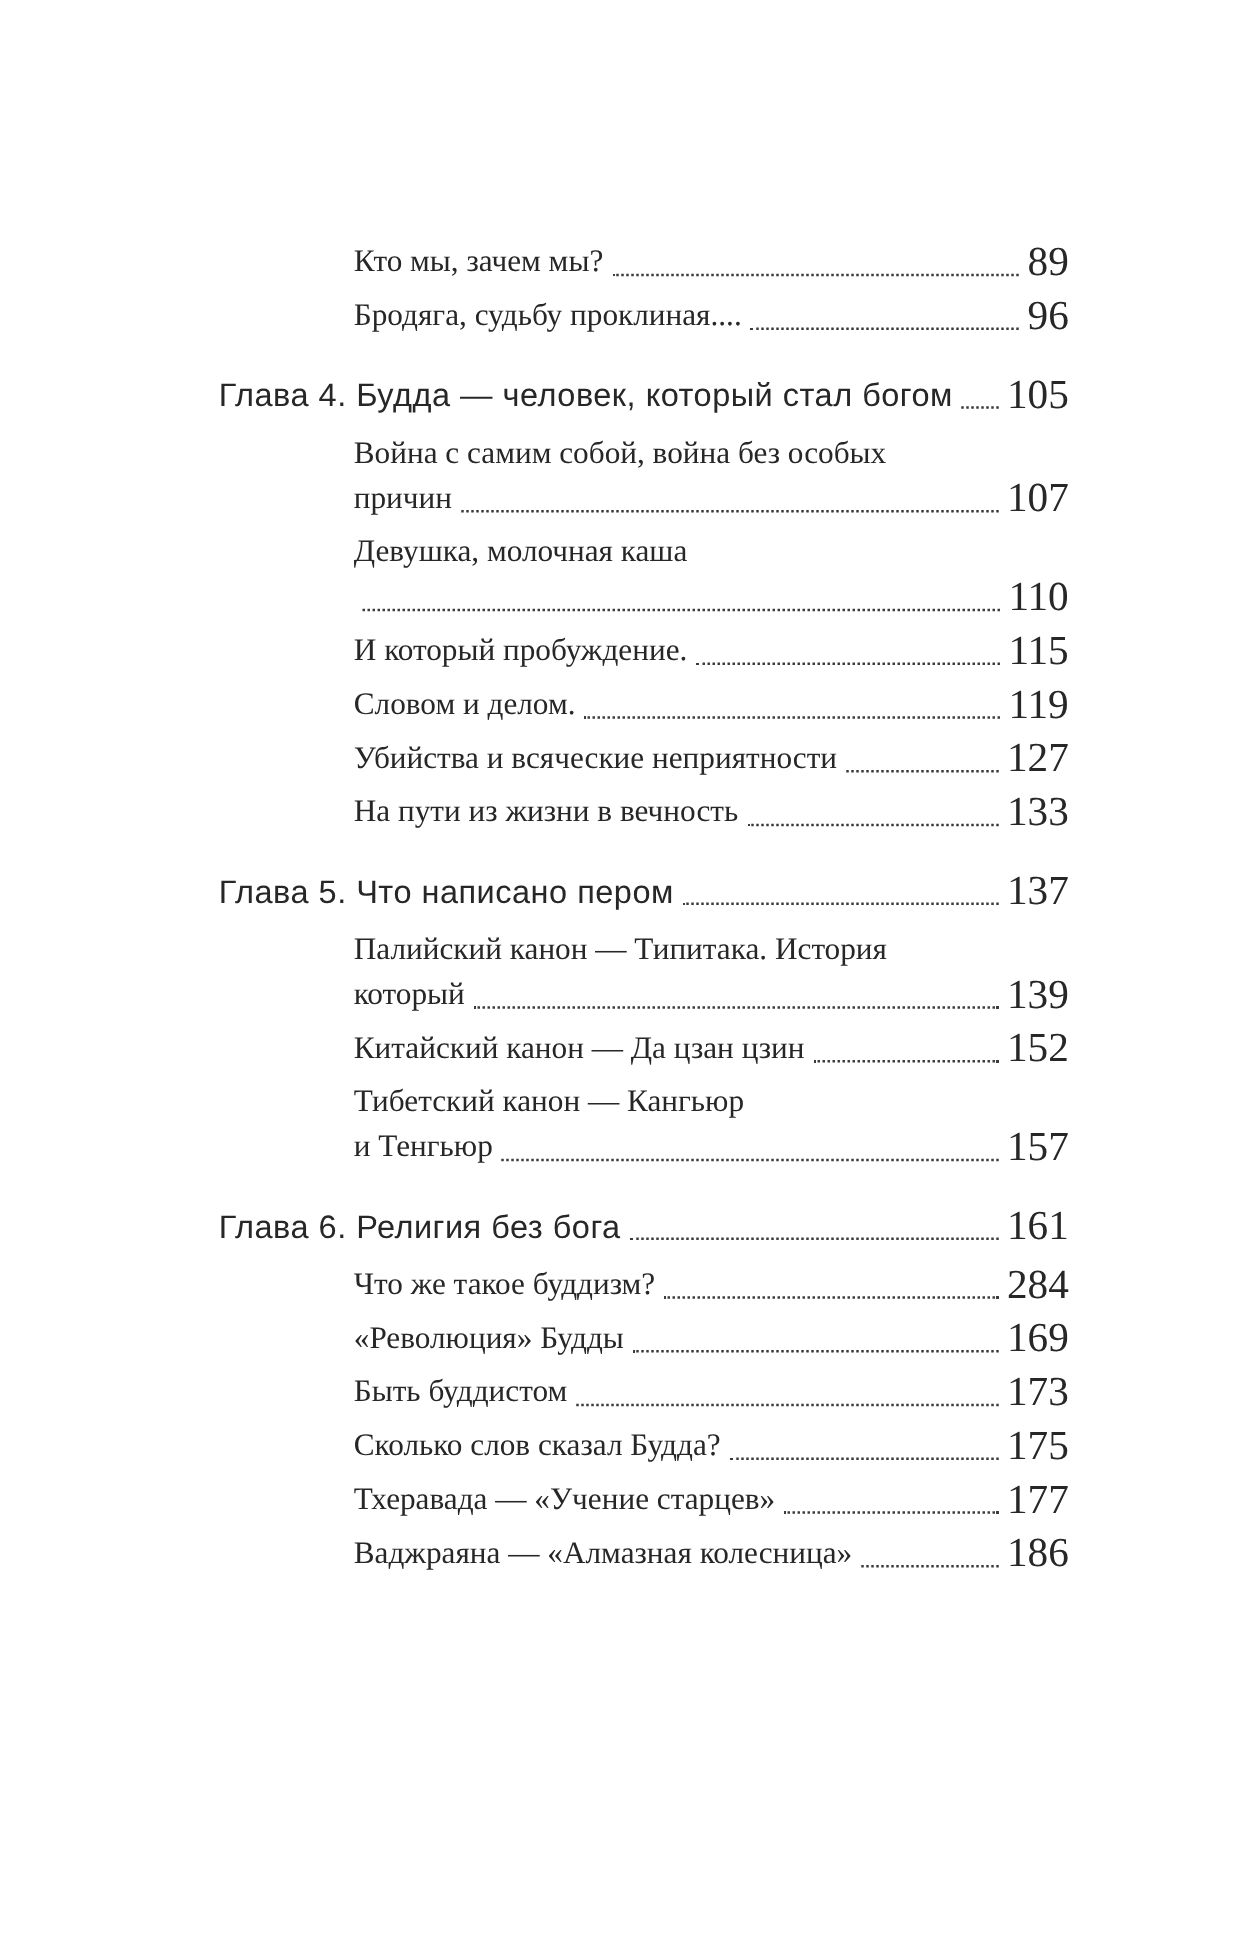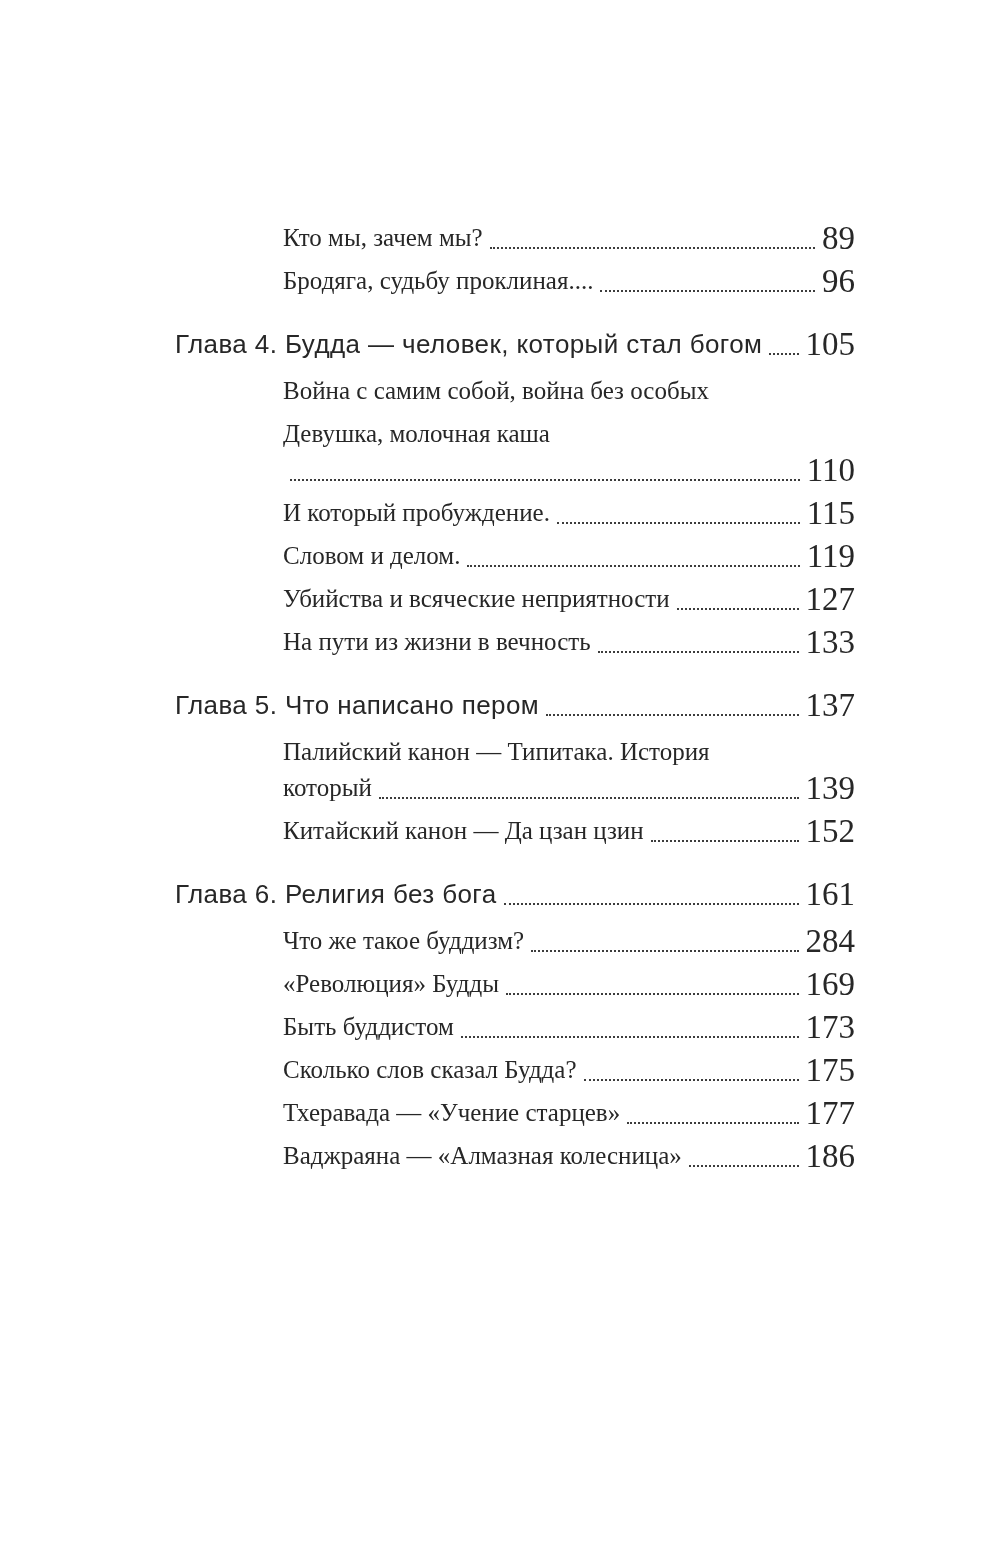--- a/index.html
+++ b/index.html
@@ -15,21 +15,20 @@
     overflow: hidden;
   }
   .book-page {
     box-sizing: border-box;
     width: 1000px;
     height: 1550px;
     padding: 192px 145px 0 175px;
   }
   .toc {
     width: 680px;
-    margin-top: 28px;
   }
   .entry {
     margin-bottom: 7px;
   }
   .entry.item {
     margin-left: 108px;
   }
   .entry.chapter {
     margin-top: 27px;
     margin-bottom: 11px;
@@ -83,20 +82,25 @@
       </div>
       <div class="entry chapter">
         <div class="line with-leader">
           <span class="txt">Глава 4. Будда — человек, который стал богом</span>
           <span class="dots"></span>
           <span class="pg">105</span>
         </div>
       </div>
       <div class="entry item">
         <div class="line"><span class="txt">Война с самим собой, война без особых</span></div>
+        <div class="line with-leader">
+          <span class="txt">причин</span>
+          <span class="dots"></span>
+          <span class="pg">107</span>
+        </div>
       </div>
       <div class="entry item">
         <div class="line"><span class="txt">Девушка, молочная каша</span></div>
         <div class="line with-leader">
           <span class="dots"></span>
           <span class="pg">110</span>
         </div>
       </div>
       <div class="entry item">
         <div class="line with-leader">
@@ -139,20 +143,28 @@
           <span class="txt">который</span>
           <span class="dots"></span>
           <span class="pg">139</span>
         </div>
       </div>
       <div class="entry item">
         <div class="line with-leader">
           <span class="txt">Китайский канон — Да цзан цзин</span>
           <span class="dots"></span>
           <span class="pg">152</span>
+        </div>
+      </div>
+      <div class="entry item">
+        <div class="line"><span class="txt">Тибетский канон — Кангьюр</span></div>
+        <div class="line with-leader">
+          <span class="txt">и Тенгьюр</span>
+          <span class="dots"></span>
+          <span class="pg">157</span>
         </div>
       </div>
       <div class="entry chapter">
         <div class="line with-leader">
           <span class="txt">Глава 6. Религия без бога</span>
           <span class="dots"></span>
           <span class="pg">161</span>
         </div>
       </div>
       <div class="entry item">

